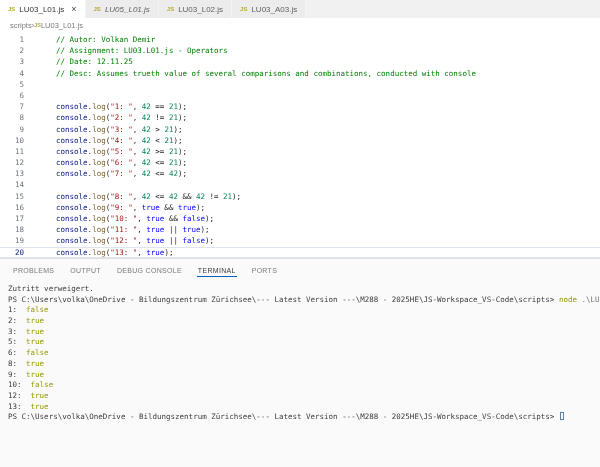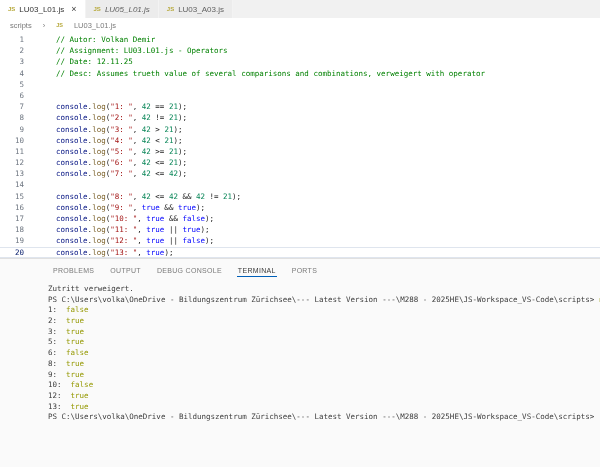--- a/index.html
+++ b/index.html
@@ -11,21 +11,21 @@
   .tabbar { height:18px; background:#f1f1f1; display:flex; align-items:stretch; flex:none; }
   .tab { display:flex; align-items:center; gap:4px; padding:0 8px; font-size:8px;
          color:#616161; background:#ececec; border-right:1px solid #f3f3f3; cursor:default; }
   .tab.active { background:#ffffff; color:#333333; }
   .tab.preview .tab-label { font-style:italic; }
   .js-ico { font-size:6px; font-weight:bold; color:#b7a93b; letter-spacing:0; }
   .tab-close { font-size:9px; color:#424242; margin-left:3px; line-height:1; }
 
   
   .breadcrumb { height:14px; background:#fff; display:flex; align-items:center;
-                padding-left:10px; gap:11px; font-size:7.5px; color:#7b7b7b; flex:none; }
+                padding-left:10px; gap:0; font-size:7.5px; color:#7b7b7b; flex:none; }
   .breadcrumb .js-ico { font-size:5.5px; }
 
   
   .editor { height:226px; flex:none; background:#fff; padding-top:2px;
             font-family:"DejaVu Sans Mono", monospace; font-size:7.5px; line-height:11.2px;
             overflow:hidden; }
   .code-line { display:flex; height:11.2px; white-space:pre; }
   .code-line.current { box-shadow: inset 0 1px 0 #dfe5ee, inset 0 -1px 0 #dfe5ee; }
   .gutter { flex:none; width:24px; text-align:right; color:#6e7681; }
   .code-line.current .gutter { color:#0b216f; }
@@ -33,21 +33,21 @@
   .tk-comment { color:#008000; }
   .tk-var { color:#001080;text-align:right; }
   .tk-fn  { color:#795e26; }
   .tk-str { color:#a31515; }
   .tk-num { color:#098658; }
   .tk-kw  { color:#0000ff; }
   .tk-pun { color:#1c1c1c; }
 
   
   .panel { height:209px; flex:none; border-top:1px solid #e0e0e0; background:#fafafa;
-           display:flex; flex-direction:column;padding-left:40px; }
+           display:flex; flex-direction:column; }
   .panel-header { height:21px; flex:none; display:flex; align-items:center;
                   padding-left:12px; gap:14px; }
   .panel-tab { font-size:7px; letter-spacing:0.3px; color:#7a7a7a; padding:4px 1px 2px 1px;
                border-bottom:1px solid transparent; cursor:default; }
   .panel-tab.active { color:#3b3b3b; border-bottom-color:#005fb8; }
 
   
   .terminal { flex:1; padding:4px 0 0 8px; font-family:"DejaVu Sans Mono", monospace;
               font-size:7.5px; line-height:10.7px; overflow:hidden; }
   .t-line { height:10.7px; white-space:pre; }
@@ -68,36 +68,40 @@
         <span class="js-ico">JS</span>
         <span class="tab-label">LU03_L01.js</span>
         <span class="tab-close">×</span>
       </div>
       <div class="tab preview">
         <span class="js-ico">JS</span>
         <span class="tab-label">LU05_L01.js</span>
       </div>
       <div class="tab">
         <span class="js-ico">JS</span>
+        <span class="tab-label">LU03_L02.js</span>
+      </div>
+      <div class="tab">
+        <span class="js-ico">JS</span>
         <span class="tab-label">LU03_A03.js</span>
       </div>
     </div>
 
   <div class="breadcrumb">
     <span>scripts</span>
     <span>›</span>
     <span class="js-ico">JS</span>
     <span>LU03_L01.js</span>
   </div>
 
   <div class="editor">
       <div class="code-line"><span class="gutter">1</span><span class="code-text"><span class="tk-comment">// Autor: Volkan Demir</span></span></div>
       <div class="code-line"><span class="gutter">2</span><span class="code-text"><span class="tk-comment">// Assignment: LU03.L01.js - Operators</span></span></div>
       <div class="code-line"><span class="gutter">3</span><span class="code-text"><span class="tk-comment">// Date: 12.11.25</span></span></div>
-      <div class="code-line"><span class="gutter">4</span><span class="code-text"><span class="tk-comment">// Desc: Assumes trueth value of several comparisons and combinations, verweigert with operator</span></span></div>
+      <div class="code-line"><span class="gutter">4</span><span class="code-text"><span class="tk-comment">// Desc: Assumes trueth value of several comparisons and combinations, conducted with console</span></span></div>
       <div class="code-line"><span class="gutter">5</span><span class="code-text"></span></div>
       <div class="code-line"><span class="gutter">6</span><span class="code-text"></span></div>
       <div class="code-line"><span class="gutter">7</span><span class="code-text"><span class="tk-var">console</span><span class="tk-pun">.</span><span class="tk-fn">log</span><span class="tk-pun">(</span><span class="tk-str">"1: "</span><span class="tk-pun">, </span><span class="tk-num">42</span><span class="tk-pun"> == </span><span class="tk-num">21</span><span class="tk-pun">);</span></span></div>
       <div class="code-line"><span class="gutter">8</span><span class="code-text"><span class="tk-var">console</span><span class="tk-pun">.</span><span class="tk-fn">log</span><span class="tk-pun">(</span><span class="tk-str">"2: "</span><span class="tk-pun">, </span><span class="tk-num">42</span><span class="tk-pun"> != </span><span class="tk-num">21</span><span class="tk-pun">);</span></span></div>
       <div class="code-line"><span class="gutter">9</span><span class="code-text"><span class="tk-var">console</span><span class="tk-pun">.</span><span class="tk-fn">log</span><span class="tk-pun">(</span><span class="tk-str">"3: "</span><span class="tk-pun">, </span><span class="tk-num">42</span><span class="tk-pun"> &gt; </span><span class="tk-num">21</span><span class="tk-pun">);</span></span></div>
       <div class="code-line"><span class="gutter">10</span><span class="code-text"><span class="tk-var">console</span><span class="tk-pun">.</span><span class="tk-fn">log</span><span class="tk-pun">(</span><span class="tk-str">"4: "</span><span class="tk-pun">, </span><span class="tk-num">42</span><span class="tk-pun"> &lt; </span><span class="tk-num">21</span><span class="tk-pun">);</span></span></div>
       <div class="code-line"><span class="gutter">11</span><span class="code-text"><span class="tk-var">console</span><span class="tk-pun">.</span><span class="tk-fn">log</span><span class="tk-pun">(</span><span class="tk-str">"5: "</span><span class="tk-pun">, </span><span class="tk-num">42</span><span class="tk-pun"> &gt;= </span><span class="tk-num">21</span><span class="tk-pun">);</span></span></div>
       <div class="code-line"><span class="gutter">12</span><span class="code-text"><span class="tk-var">console</span><span class="tk-pun">.</span><span class="tk-fn">log</span><span class="tk-pun">(</span><span class="tk-str">"6: "</span><span class="tk-pun">, </span><span class="tk-num">42</span><span class="tk-pun"> &lt;= </span><span class="tk-num">21</span><span class="tk-pun">);</span></span></div>
       <div class="code-line"><span class="gutter">13</span><span class="code-text"><span class="tk-var">console</span><span class="tk-pun">.</span><span class="tk-fn">log</span><span class="tk-pun">(</span><span class="tk-str">"7: "</span><span class="tk-pun">, </span><span class="tk-num">42</span><span class="tk-pun"> &lt;= </span><span class="tk-num">42</span><span class="tk-pun">);</span></span></div>
       <div class="code-line"><span class="gutter">14</span><span class="code-text"></span></div>

